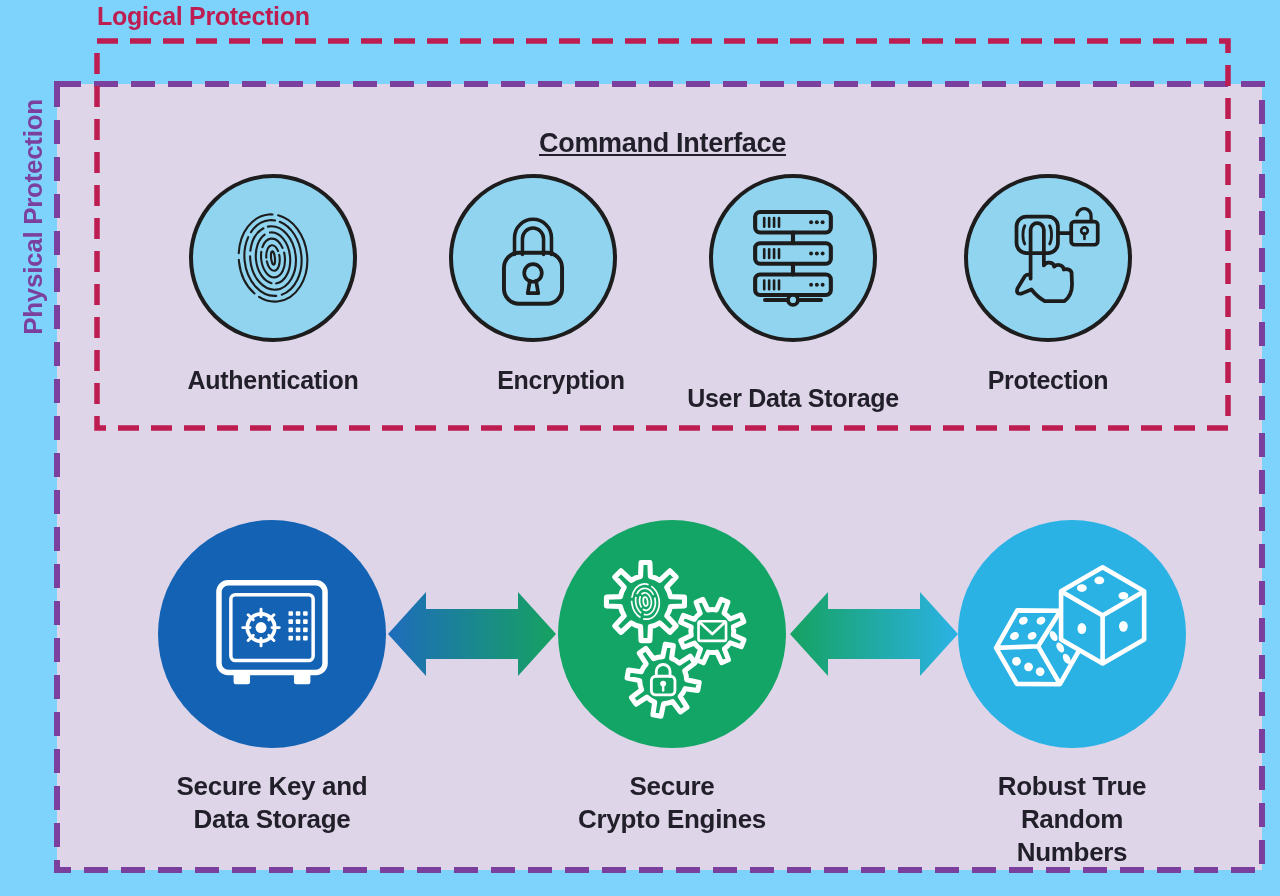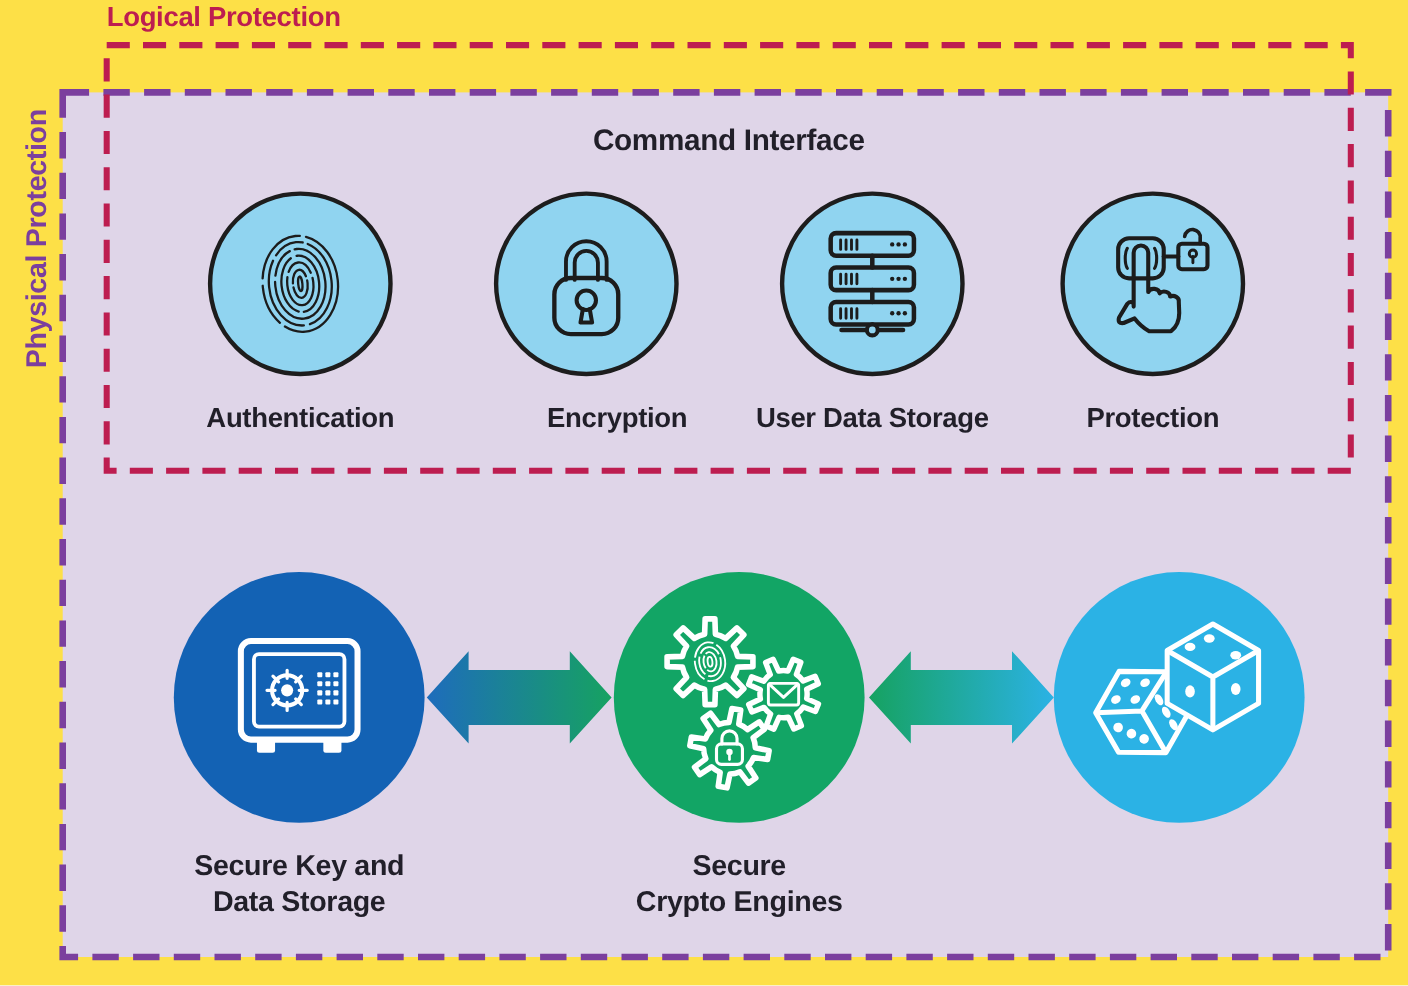--- a/index.html
+++ b/index.html
@@ -1,23 +1,23 @@
 <!DOCTYPE html>
 <html><head>
 <meta charset="utf-8">
 <style>
   html,body{margin:0;padding:0;background:#ffffff;width:1280px;height:896px;overflow:hidden;
     font-family:"Liberation Sans","DejaVu Sans",sans-serif;}
-  .canvas{position:relative;width:1280px;height:896px;background:#fde047;}
+  .canvas{position:relative;width:1280px;height:896px;background:#7dd3fc;}
   .layer{position:absolute;left:0;top:0;}
   .label{position:absolute;font-weight:700;color:#211f29;letter-spacing:-0.3px;}
   .logical-label{left:97px;top:2px;font-size:25px;color:#bd1d50;}
   .physical-label{left:33px;top:217px;transform:translate(-50%,-50%) rotate(-90deg);
     font-size:26px;color:#7b3f9e;white-space:nowrap;}
-  .command-title{left:97px;top:112px;width:1131px;text-align:center;font-size:27px;}
+  .command-title{left:97px;top:128px;width:1131px;text-align:center;font-size:27px;text-decoration:underline;}
   .feature-circle{position:absolute;width:168px;height:168px;border-radius:50%;
     background:#90d4f0;border:4px solid #1d1d1d;box-sizing:border-box;
     display:flex;align-items:center;justify-content:center;}
   .feature-label{top:366px;transform:translateX(-50%);font-size:25px;white-space:nowrap;}
   .engine-circle{position:absolute;width:228px;height:228px;border-radius:50%;top:520px;
     display:flex;align-items:center;justify-content:center;}
   .engine-blue{background:#1362b4;}
   .engine-green{background:#12a565;}
   .engine-cyan{background:#2bb2e5;}
   .engine-label{top:770px;transform:translateX(-50%);font-size:26px;line-height:33px;
@@ -107,21 +107,21 @@
         <rect x="98" y="26" width="32" height="28" rx="4"></rect>
         <path d="M122,26 L122,20 A8.5,8.5 0 0 0 105,18" stroke-width="4"></path>
         <circle cx="114" cy="37" r="4" stroke-width="3.2"></circle>
         <path d="M114,40 V47" stroke-width="3.2"></path>
       </g>
     </svg>
   </div>
 
   <div class="label feature-label" style="left:273px;">Authentication</div>
   <div class="label feature-label" style="left:561px;">Encryption</div>
-  <div class="label feature-label" style="left:793px;">User Data Storage</div>
+  <div class="label feature-label" style="left:793px;margin-top:18px;">User Data Storage</div>
   <div class="label feature-label" style="left:1048px;">Protection</div>
 
   <svg class="arrow-svg" style="left:386px;" width="172" height="90" viewBox="0 0 172 90">
     <defs>
       <linearGradient id="grad1" x1="0" y1="0" x2="1" y2="0">
         <stop offset="0" stop-color="#1e6cbc"></stop>
           <stop offset="1" stop-color="#16a261"></stop>
       </linearGradient>
     </defs>
     <polygon points="2,45 40,3 40,20 132,20 132,3 170,45 132,87 132,70 40,70 40,87" fill="url(#grad1)"></polygon>
@@ -227,14 +227,16 @@
           <ellipse cx="132" cy="68" rx="4" ry="5"></ellipse>
         </g>
       </g>
     </svg>
   </div>
 
   <div class="label engine-label" style="left:672px;">Secure
 Crypto Engines</div>
   <div class="label engine-label" style="left:272px;">Secure Key and
 Data Storage</div>
+  <div class="label engine-label" style="left:1072px;">Robust True
+Random Numbers</div>
 
 </div>
 
 </body></html>

